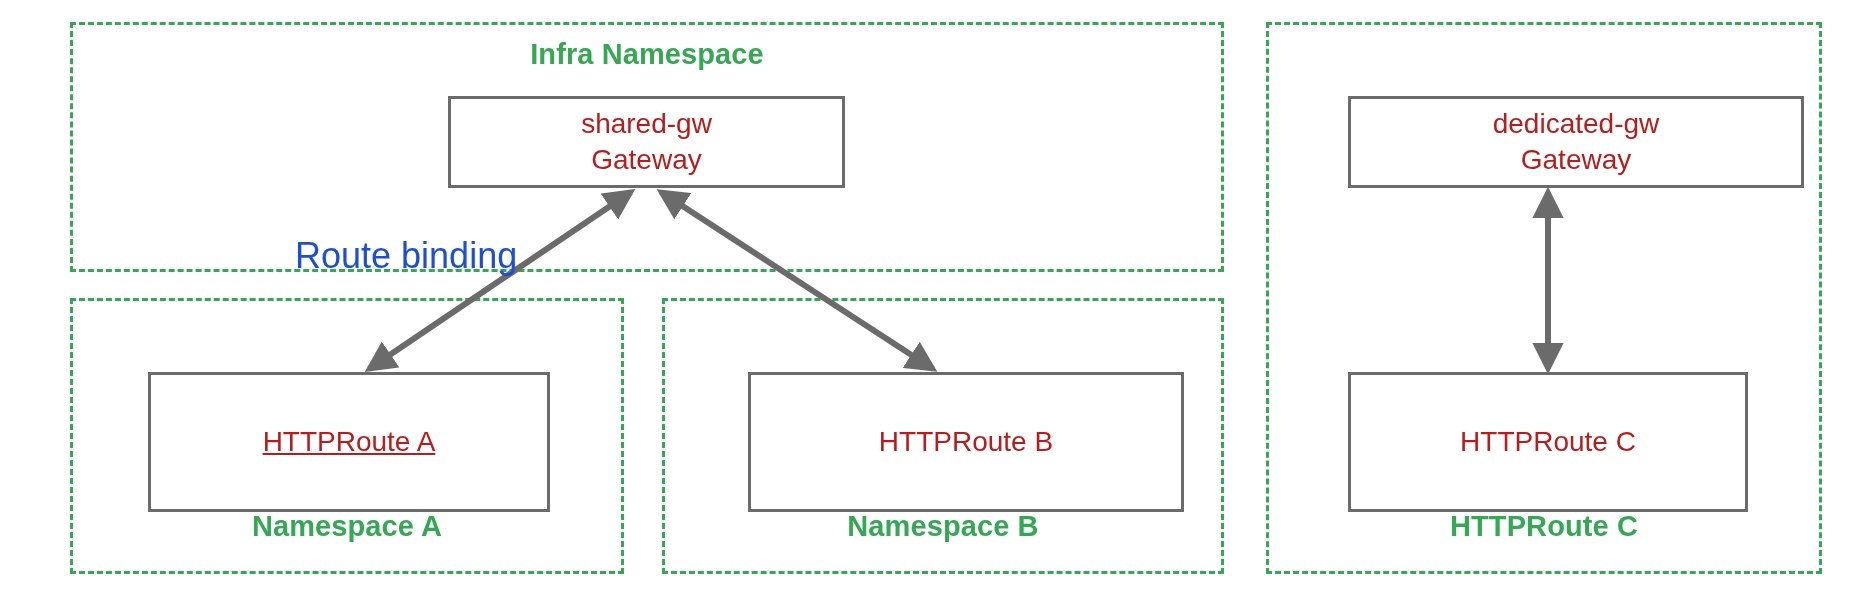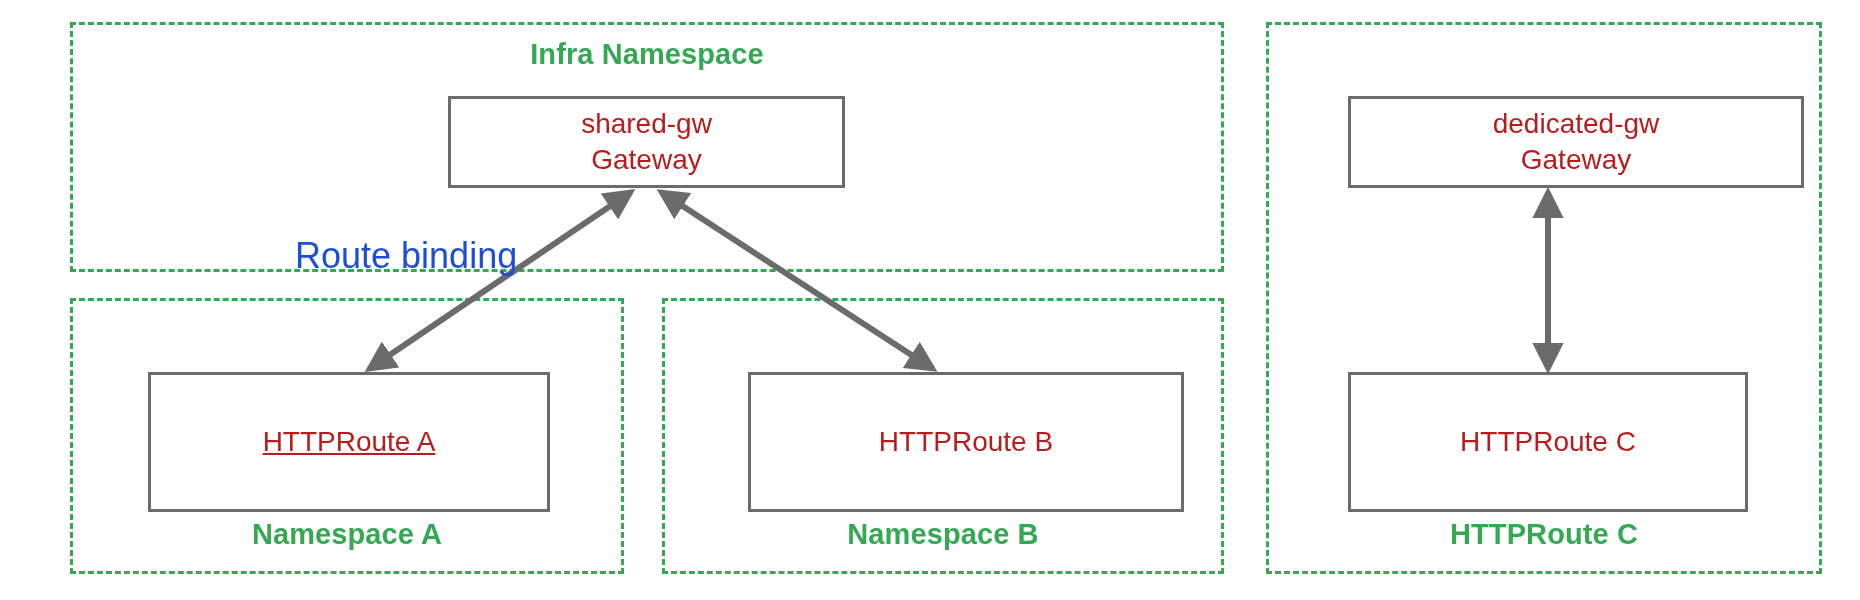--- a/index.html
+++ b/index.html
@@ -33,21 +33,21 @@
     width: 100%;
     text-align: center;
     color: #34a853;
     font-weight: bold;
     font-size: 29px;
     letter-spacing: 0.1px;
     line-height: 1.1;
     white-space: nowrap;
   }
   .ns-title.top    { top: 14px; }
-  .ns-title.bottom { bottom: 20px; }
+  .ns-title.bottom { bottom: 28px; }
 
   
   .res-box {
     position: absolute;
     box-sizing: border-box;
     border: 3px solid #6b6b6b;
     background: #ffffff;
     color: #b91c1c;
     font-size: 28px;
     line-height: 1.28;

